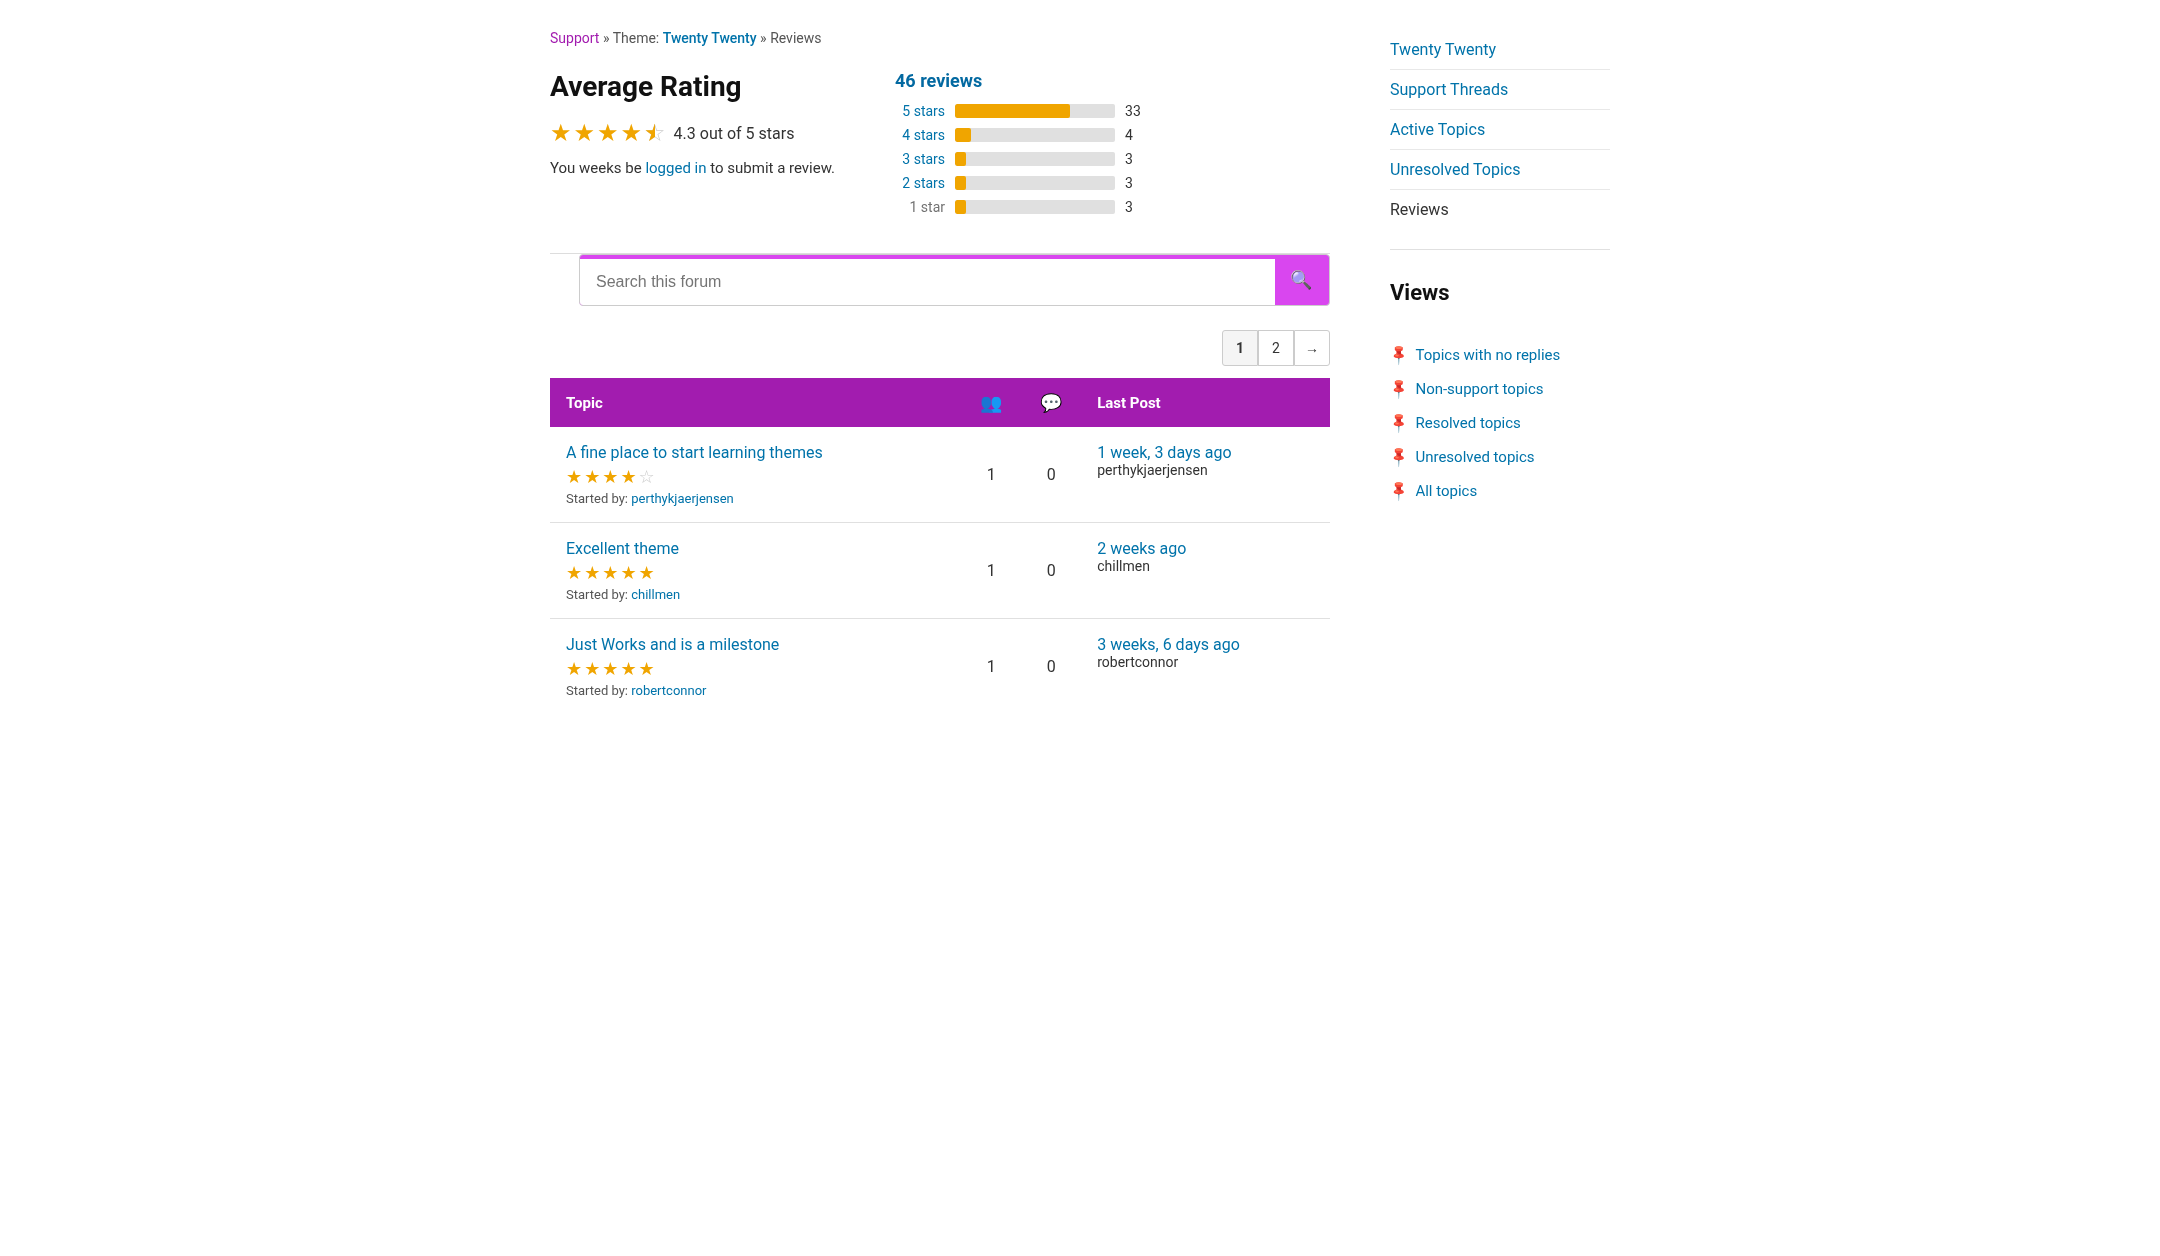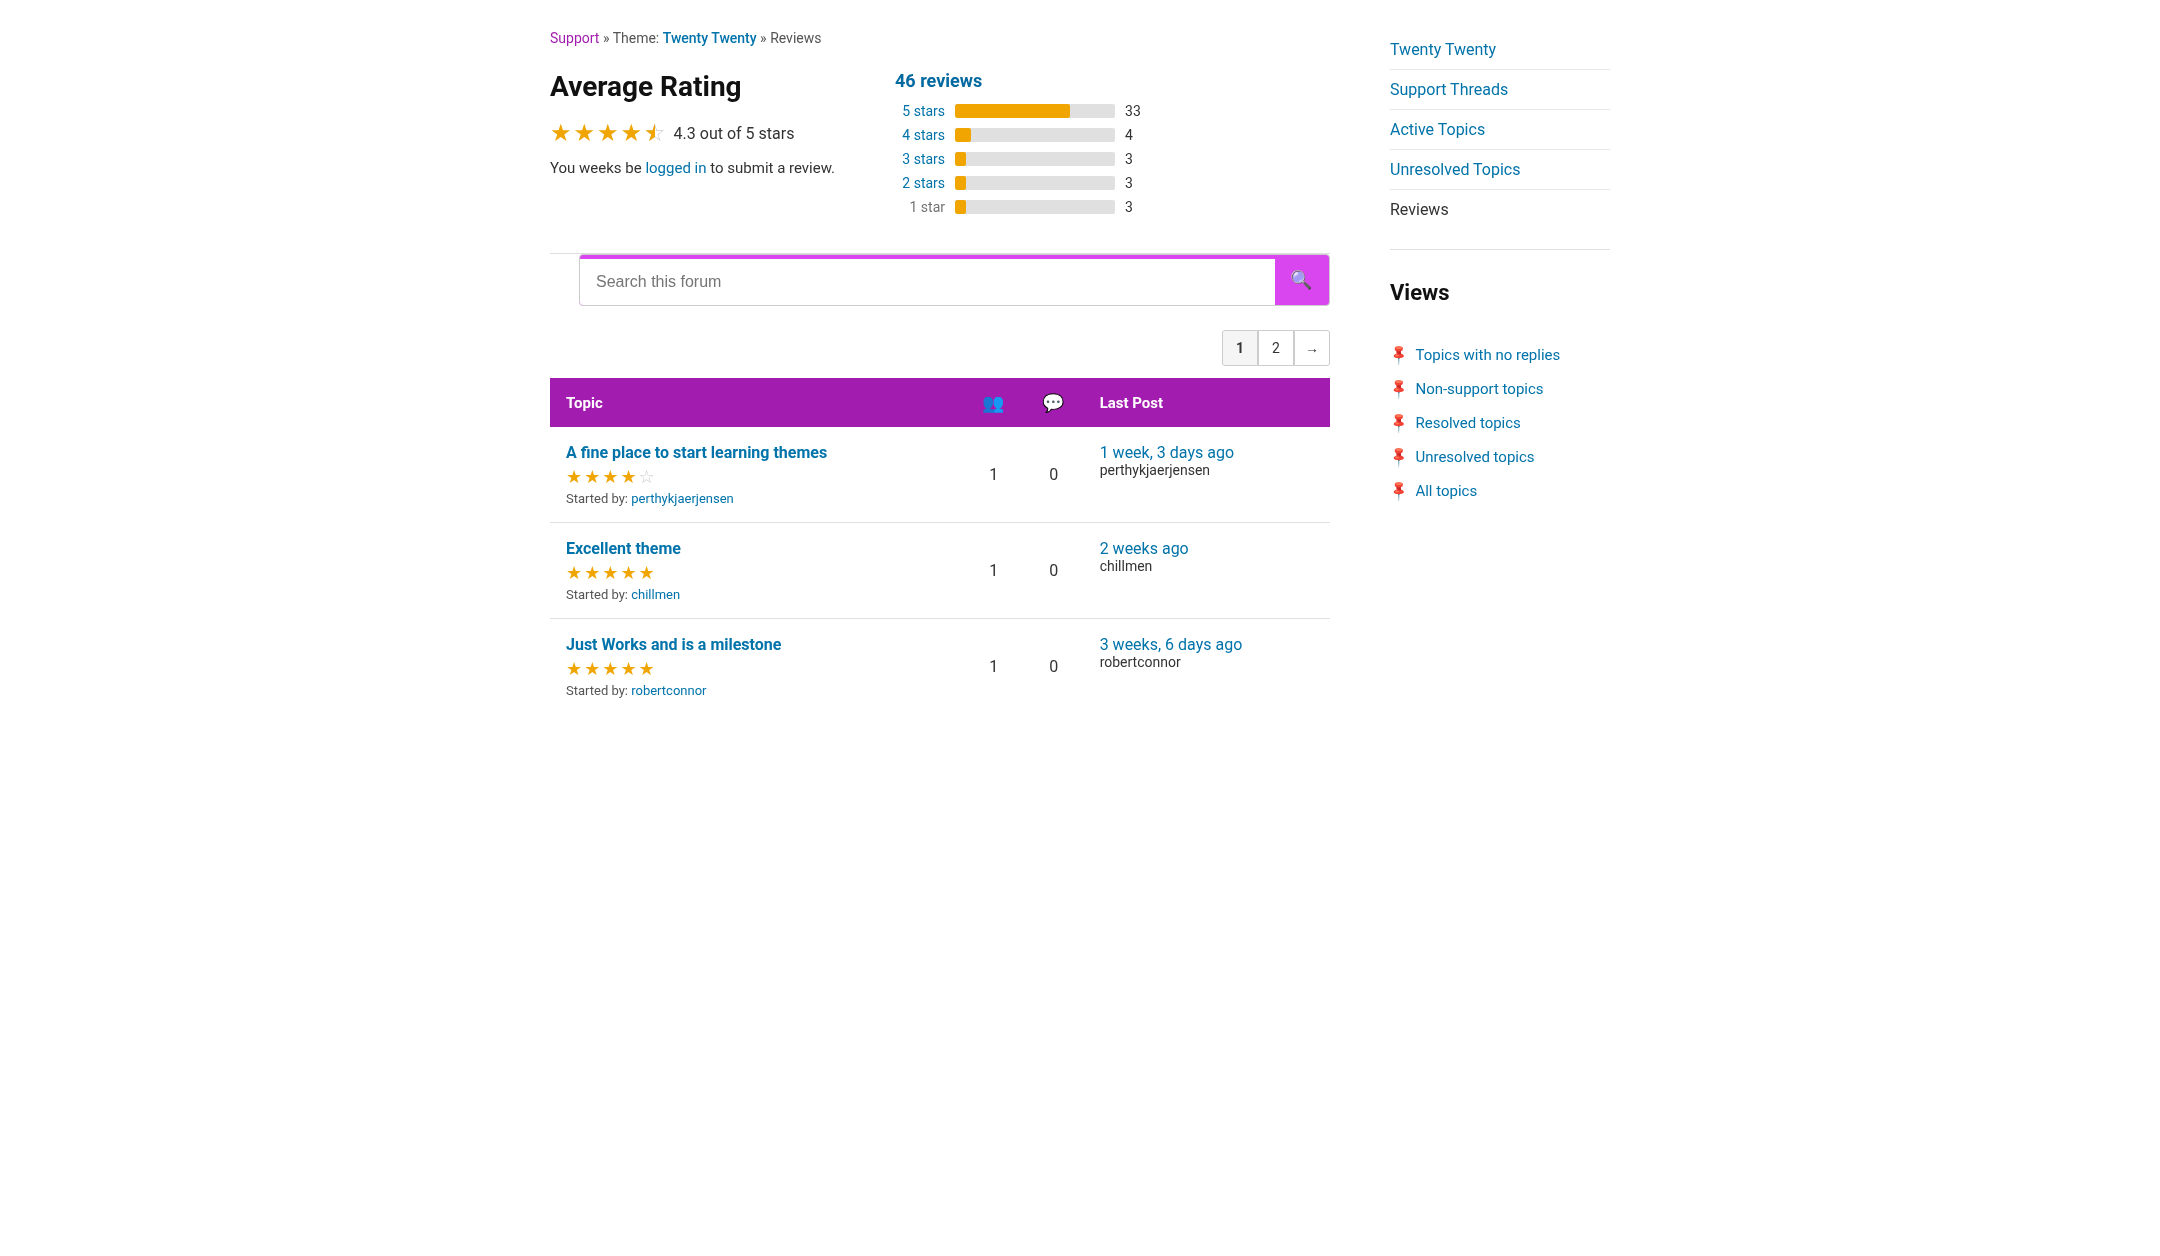--- a/index.html
+++ b/index.html
@@ -206,21 +206,21 @@
     }
     .topics-table tbody td.center {
       text-align: center;
       vertical-align: middle;
       color: #333;
     }
     .topic-link {
       color: #0073aa;
       text-decoration: none;
       font-size: 16px;
-      font-weight: 700;
+      font-weight: 400;
     }
     .topic-stars {
       display: flex;
       gap: 2px;
       margin: 4px 0;
     }
     .topic-star {
       font-size: 18px;
       color: #f0a500;
     }

